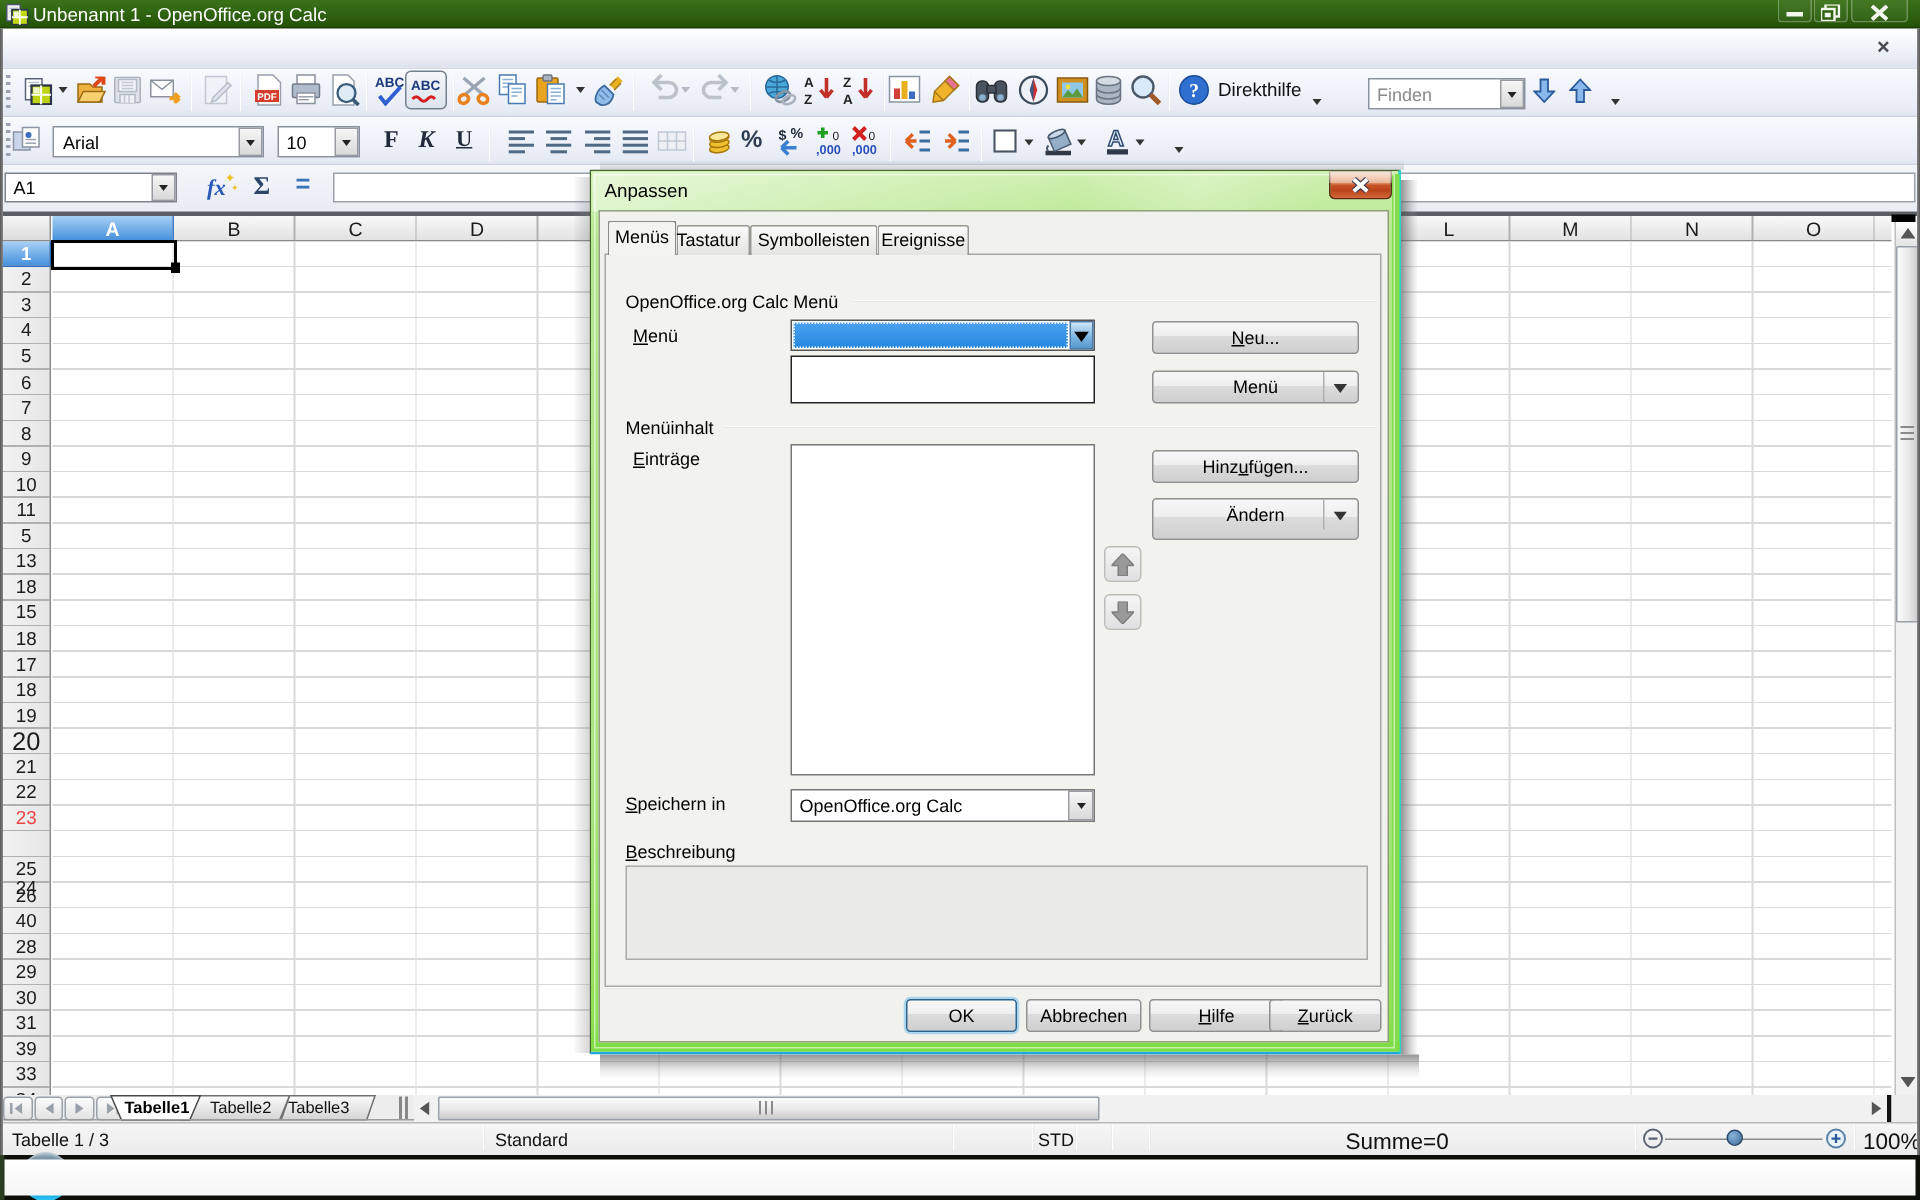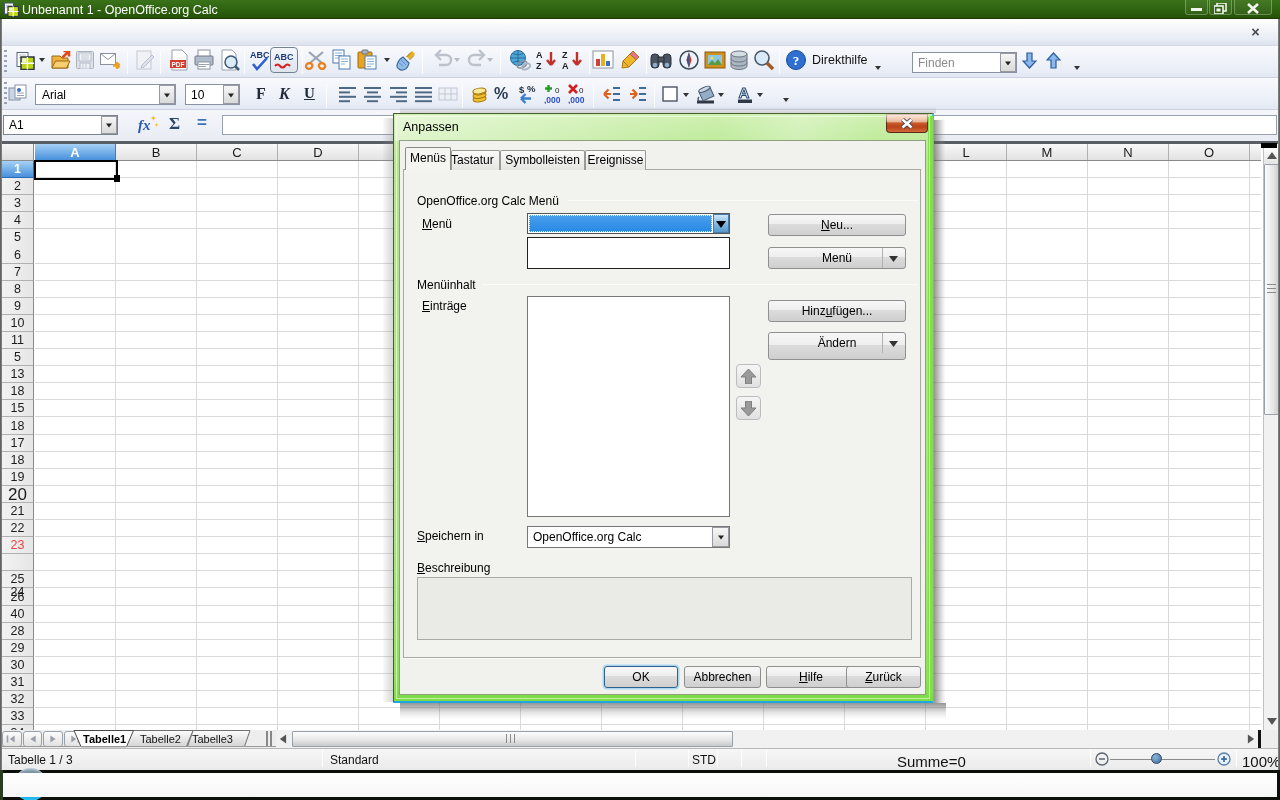--- a/index.html
+++ b/index.html
@@ -374,21 +374,21 @@
 <div class="a" style="left:2px;top:520.1px;width:31px;height:17.1px;line-height:17px;text-align:center;font-size:12.5px;color:#1c1c1c">22</div>
 <div class="a" style="left:2px;top:537.2px;width:31px;height:17.1px;line-height:17px;text-align:center;font-size:12.5px;color:#ef4444">23</div>
 <div class="a" style="left:2px;top:584px;width:31px;height:17.1px;line-height:17px;text-align:center;font-size:12.5px;color:#1c1c1c">24</div>
 <div class="a" style="left:2px;top:571.4px;width:31px;height:17.1px;line-height:17px;text-align:center;font-size:12.5px;color:#1c1c1c">25</div>
 <div class="a" style="left:2px;top:588.5px;width:31px;height:17.1px;line-height:17px;text-align:center;font-size:12.5px;color:#1c1c1c">26</div>
 <div class="a" style="left:2px;top:605.6px;width:31px;height:17.1px;line-height:17px;text-align:center;font-size:12.5px;color:#1c1c1c">40</div>
 <div class="a" style="left:2px;top:622.7px;width:31px;height:17.1px;line-height:17px;text-align:center;font-size:12.5px;color:#1c1c1c">28</div>
 <div class="a" style="left:2px;top:639.8px;width:31px;height:17.1px;line-height:17px;text-align:center;font-size:12.5px;color:#1c1c1c">29</div>
 <div class="a" style="left:2px;top:656.9px;width:31px;height:17.1px;line-height:17px;text-align:center;font-size:12.5px;color:#1c1c1c">30</div>
 <div class="a" style="left:2px;top:674.0px;width:31px;height:17.1px;line-height:17px;text-align:center;font-size:12.5px;color:#1c1c1c">31</div>
-<div class="a" style="left:2px;top:691.1px;width:31px;height:17.1px;line-height:17px;text-align:center;font-size:12.5px;color:#1c1c1c">32</div>
+<div class="a" style="left:2px;top:691.1px;width:31px;height:17.1px;line-height:17px;text-align:center;font-size:12.5px;color:#1c1c1c">39</div>
 <div class="a" style="left:2px;top:708.2px;width:31px;height:17.1px;line-height:17px;text-align:center;font-size:12.5px;color:#1c1c1c">33</div>
 <div class="a" style="left:2px;top:725.3px;width:31px;height:17.1px;line-height:17px;text-align:center;font-size:12.5px;color:#1c1c1c">34</div>
 <div class="a" style="left:34.5px;top:161px;width:1226.5px;height:569px;background-color:#fff;background-image:repeating-linear-gradient(90deg,transparent 0,transparent 80px,#d9d9d9 80px,#d9d9d9 81px),repeating-linear-gradient(180deg,transparent 0,transparent 16.1px,#d9d9d9 16.1px,#d9d9d9 17.1px)"></div>
 <div class="a" style="left:33.5px;top:159.5px;width:84px;height:20px;border:2.5px solid #000"></div>
 <div class="a" style="left:113.5px;top:175px;width:6.5px;height:6.5px;background:#000"></div>
 <div class="a" style="left:1261px;top:143px;width:16px;height:4.5px;background:#000"></div>
 <div class="a" style="left:1263px;top:147.5px;width:17px;height:582.5px;background:#f1f1f1;border-left:1px solid #c0c0c0"></div>
 <div class="a" style="left:1263.5px;top:147.5px;width:16.5px;height:16.5px;background:linear-gradient(#fdfdfd,#e4e4e4)"></div>
 <svg class="a" style="left:1267px;top:152px" width="10" height="8" viewBox="0 0 10 8">
       <path d="M5 0l5 7H0z" fill="#555"></path>

